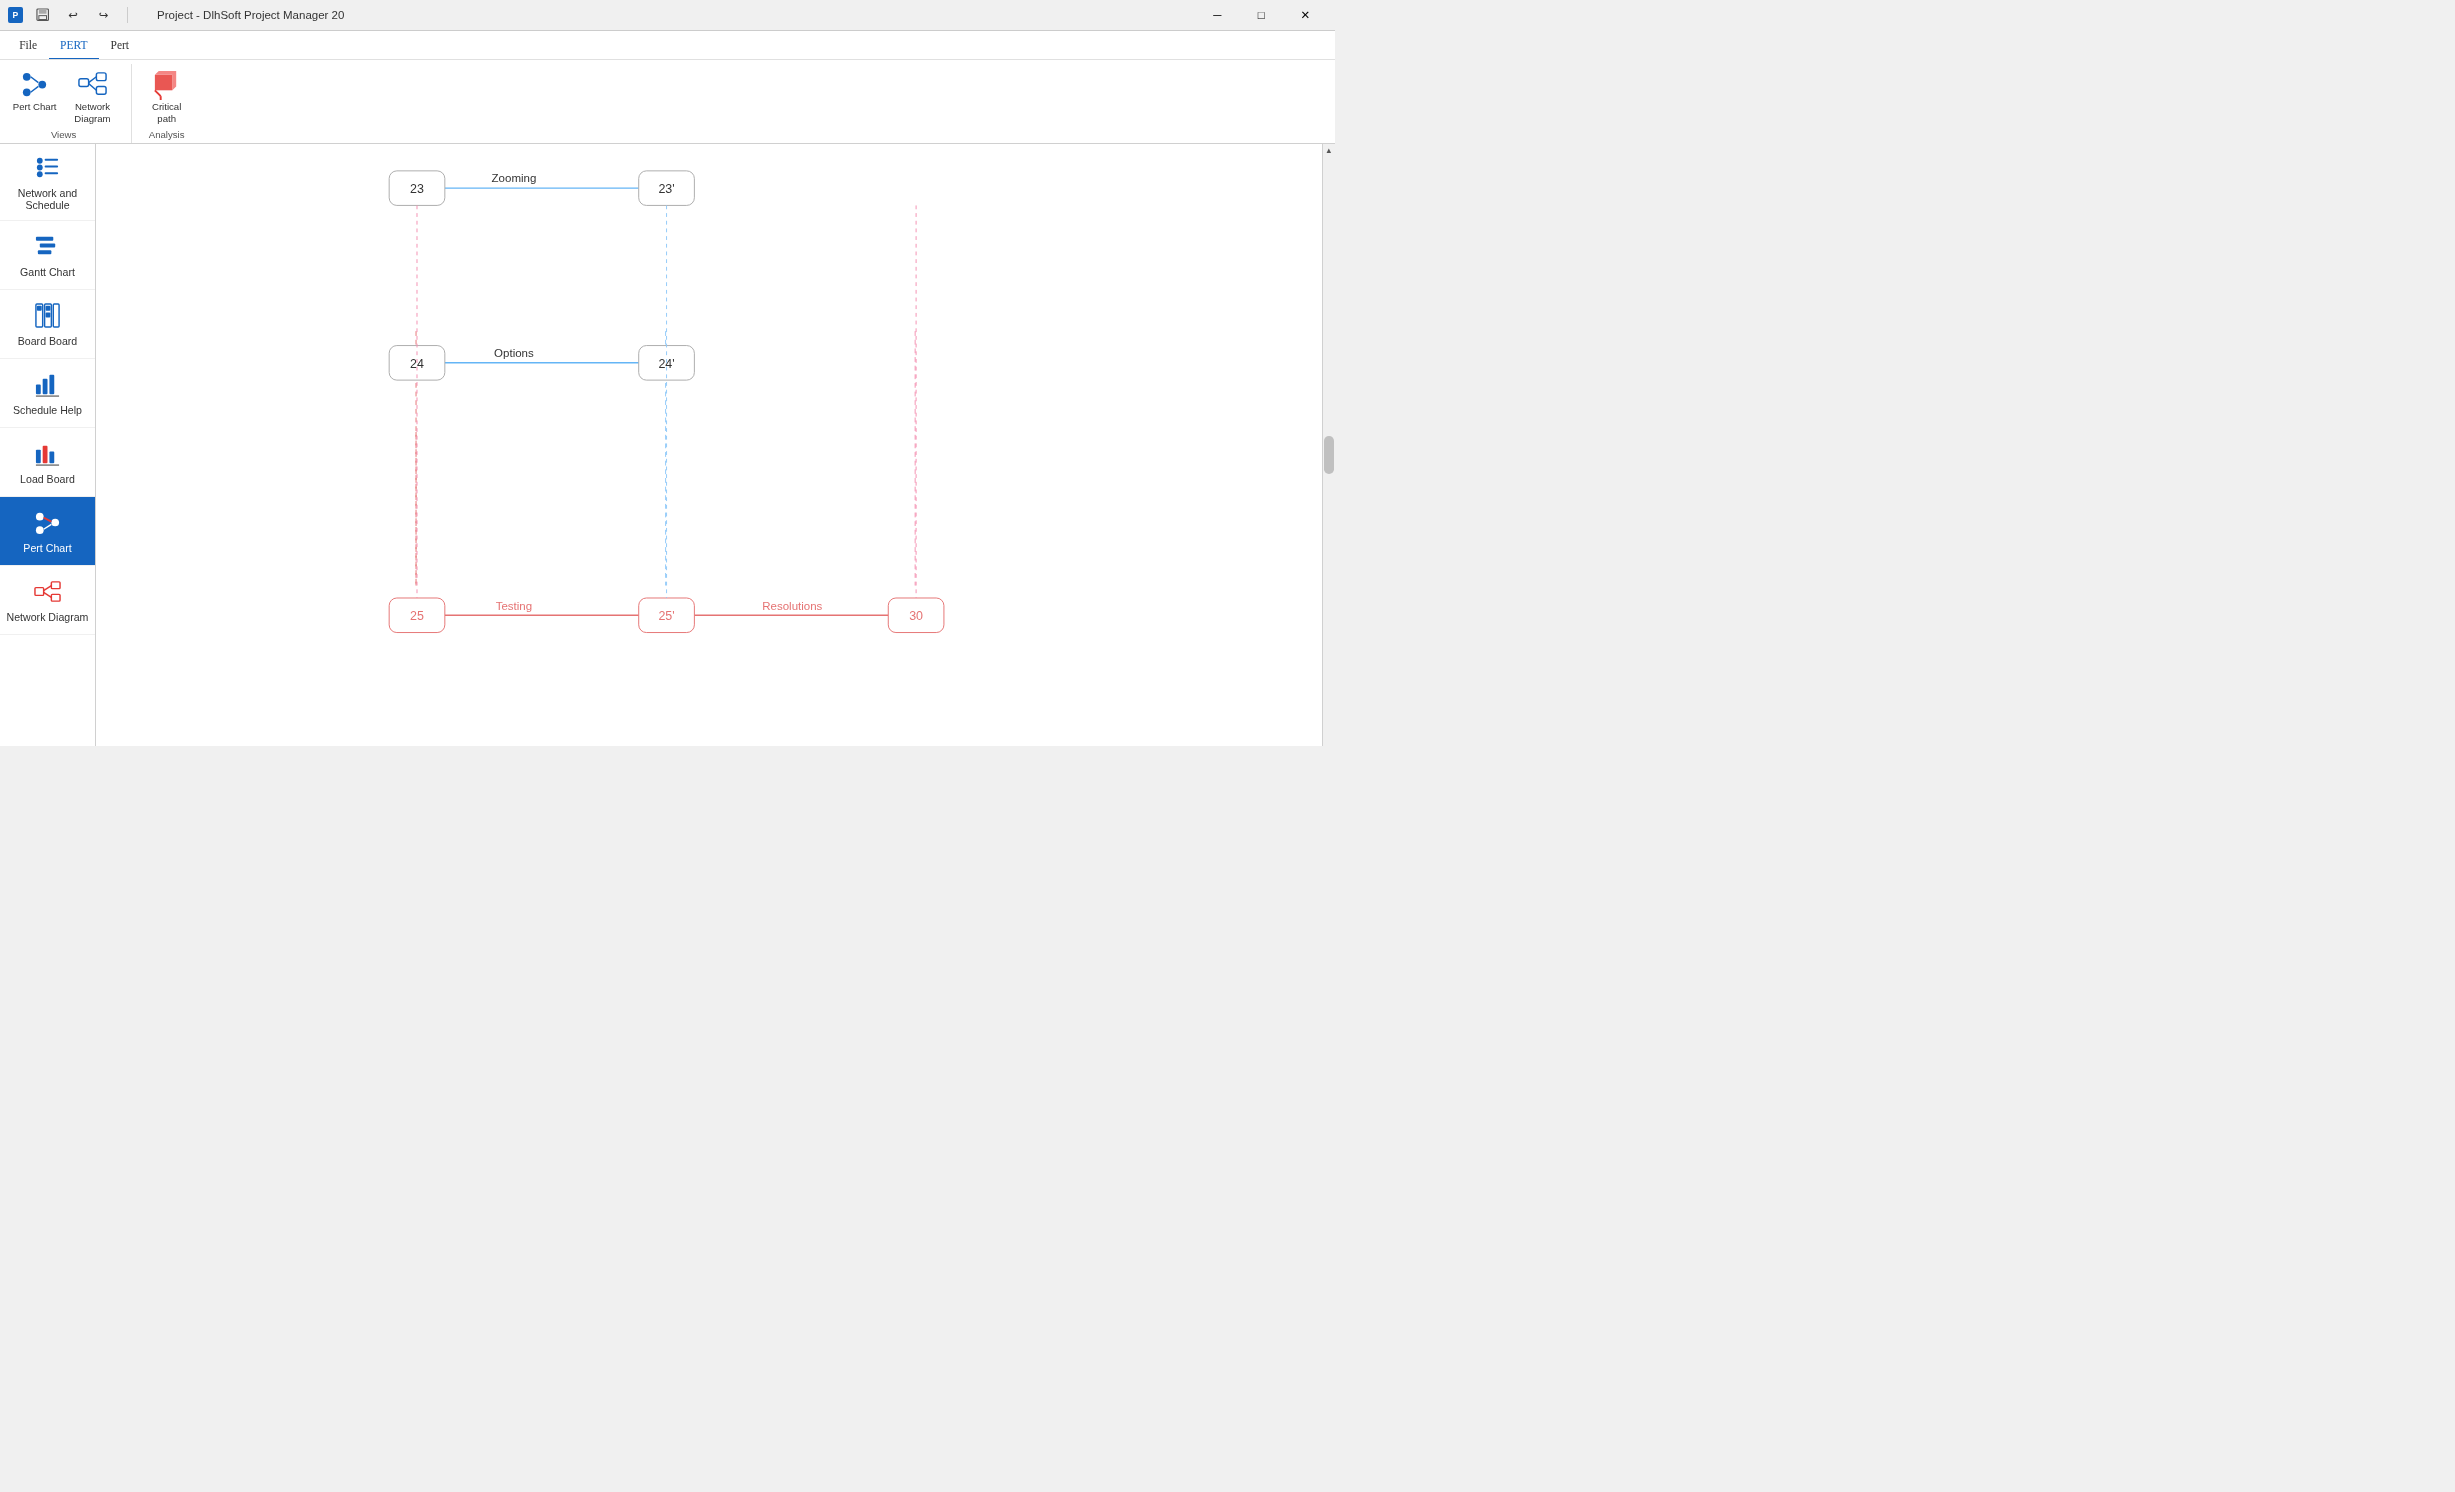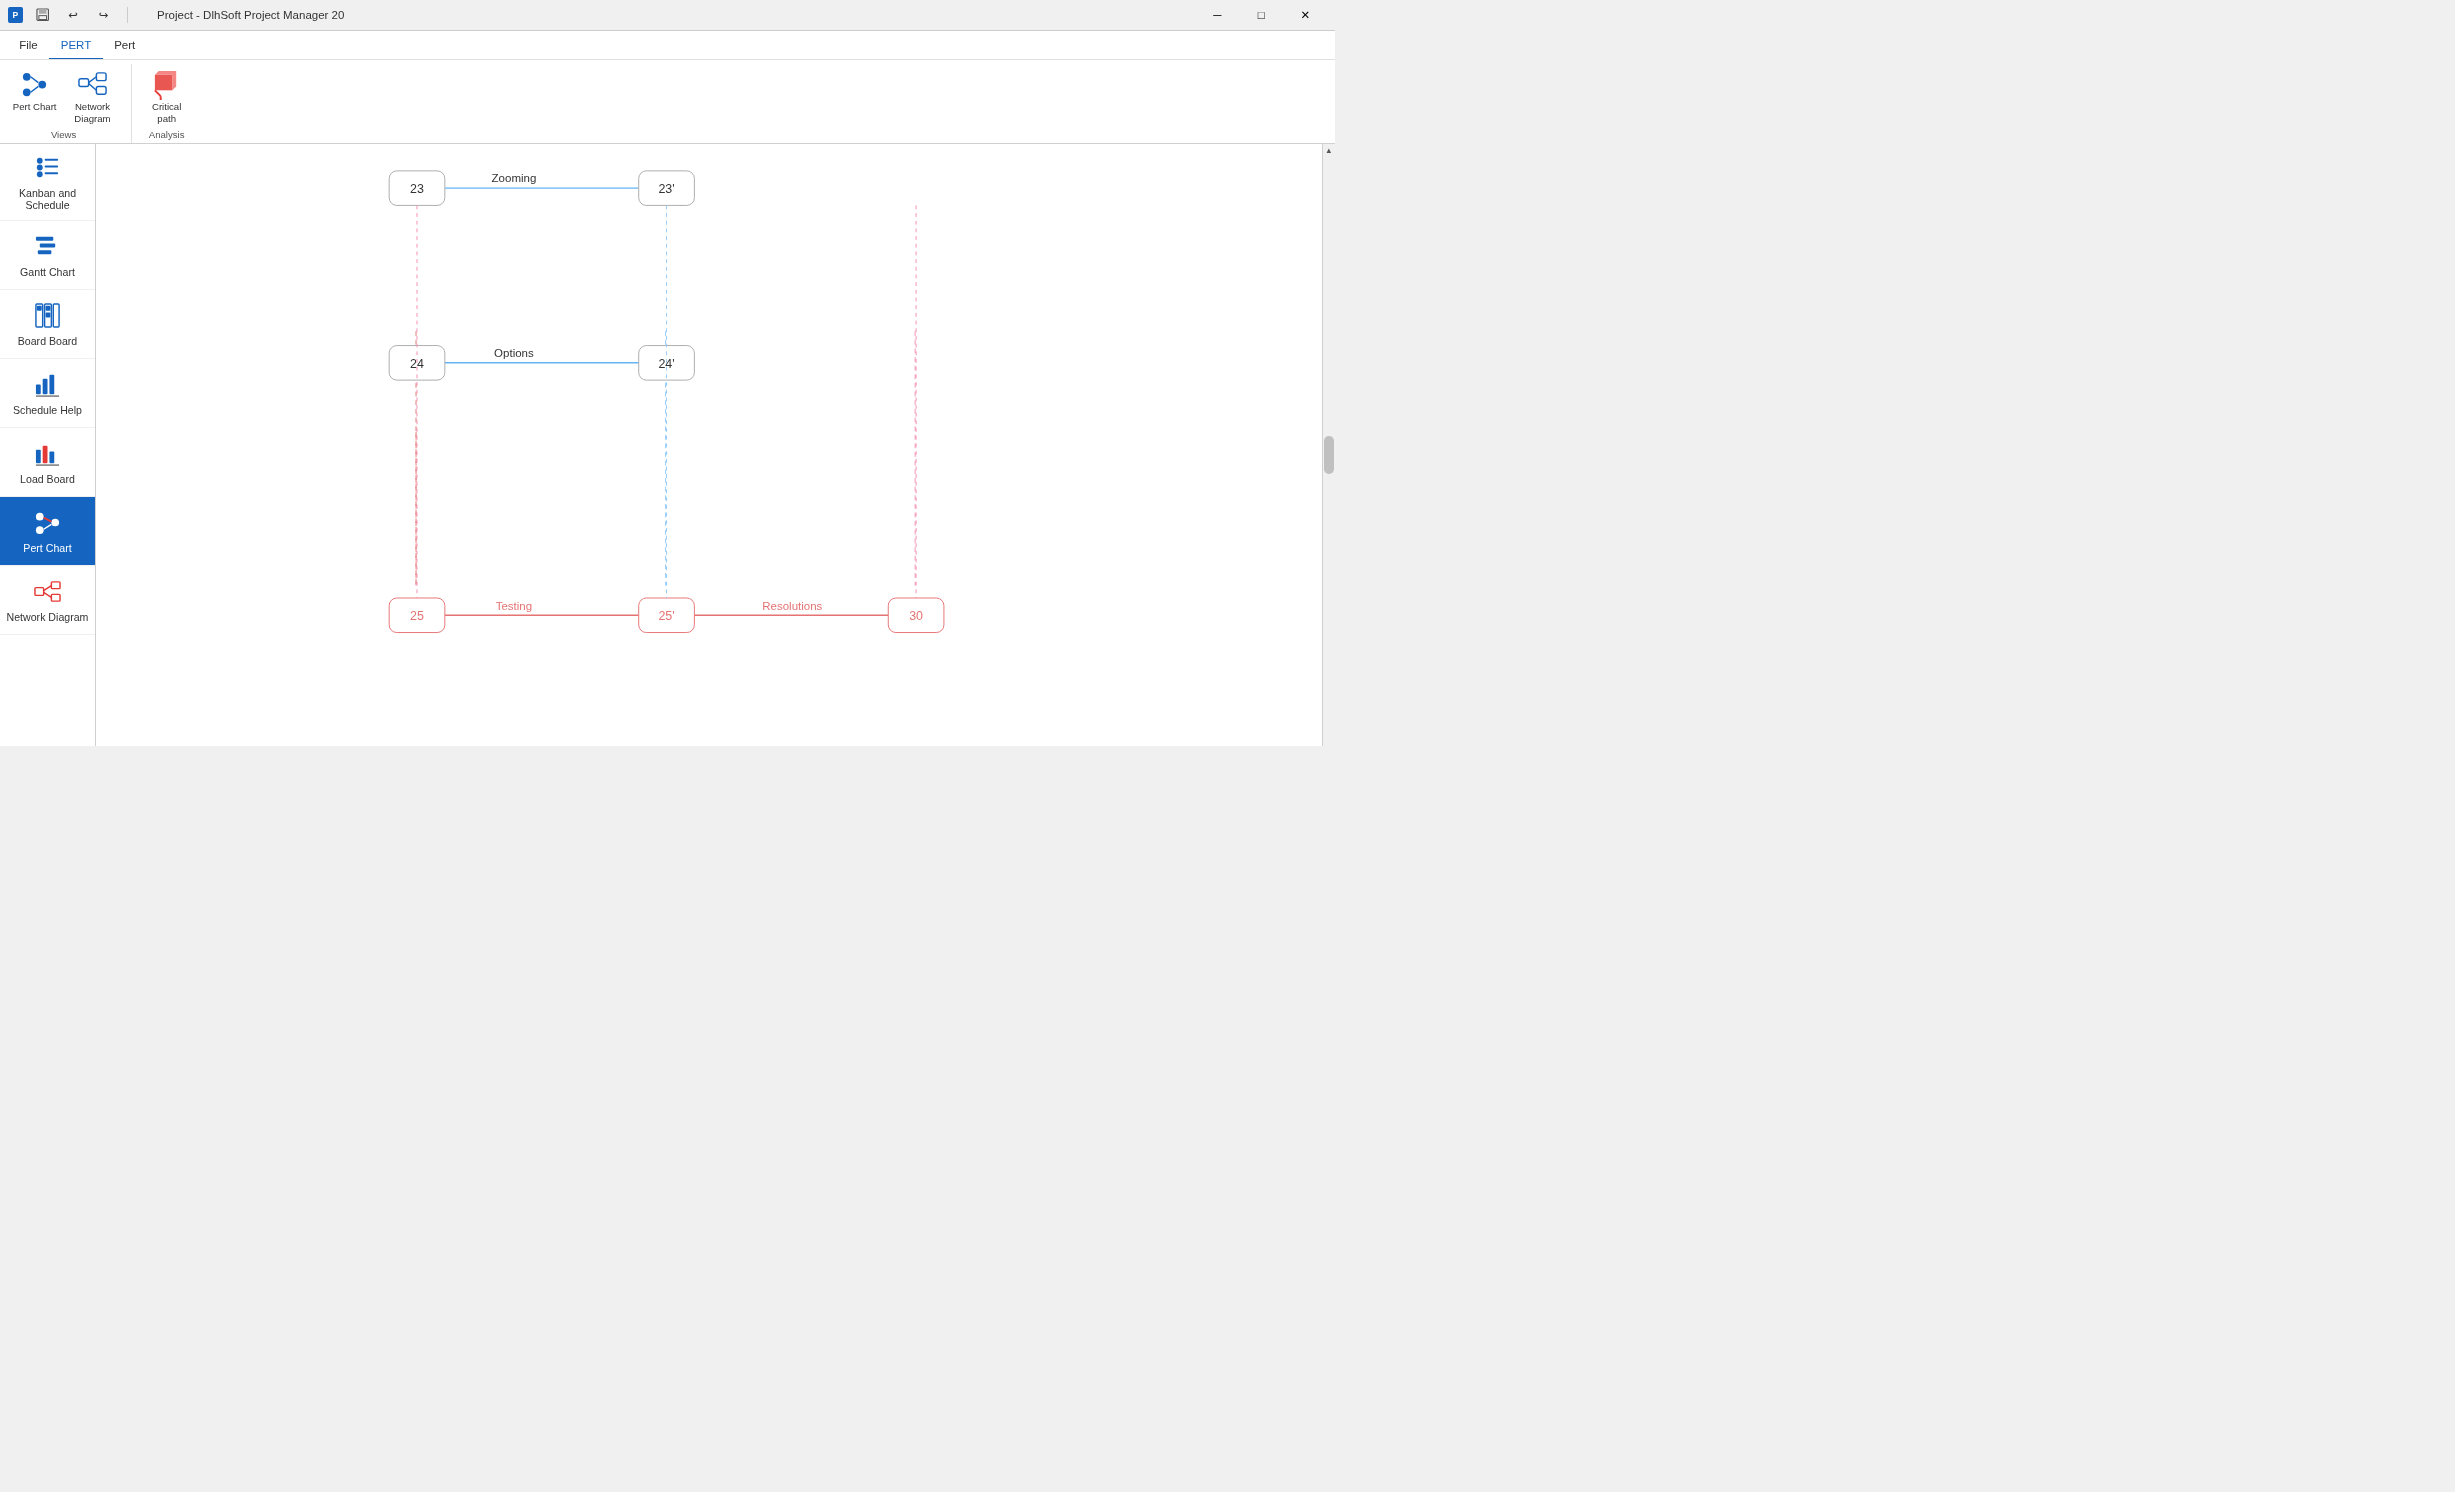--- a/index.html
+++ b/index.html
@@ -50,20 +50,21 @@
       display: flex;
       align-items: stretch;
       border-bottom: 1px solid #e0e0e0;
       padding: 0 7.7px;
     }
     .menu-item {
       padding: 0 11.5px;
       display: flex; align-items: center;
       cursor: pointer; font-size: 11.5px; color: #333;
       border-bottom: 1.9px solid transparent;
+      font-family: Liberation Serif, serif;
     }
     .menu-item.active {
       border-bottom: 1.9px solid #1565c0;
       color: #1565c0;
     }
 
     
     .ribbon {
       background: white;
       border-bottom: 1px solid #d0d0d0;
@@ -265,21 +266,21 @@
       <div class="sidebar-icon">
         <svg width="27" height="27" viewBox="0 0 28 28">
           <circle cx="6" cy="7" r="3" fill="#1565c0"></circle>
           <rect x="11" y="5" width="14" height="2" rx="1" fill="#1565c0"></rect>
           <circle cx="6" cy="14" r="3" fill="#1565c0"></circle>
           <rect x="11" y="12" width="14" height="2" rx="1" fill="#1565c0"></rect>
           <circle cx="6" cy="21" r="3" fill="#1565c0"></circle>
           <rect x="11" y="19" width="14" height="2" rx="1" fill="#1565c0"></rect>
         </svg>
       </div>
-      <span class="sidebar-label">Kanban and Schedule</span>
+      <span class="sidebar-label">Network and Schedule</span>
     </div>
 
     <div class="sidebar-item">
       <div class="sidebar-icon">
         <svg width="27" height="27" viewBox="0 0 28 28">
           <rect x="2" y="4" width="18" height="4" rx="1" fill="#1565c0"></rect>
           <rect x="6" y="11" width="16" height="4" rx="1" fill="#1565c0"></rect>
           <rect x="4" y="18" width="14" height="4" rx="1" fill="#1565c0"></rect>
         </svg>
       </div>

